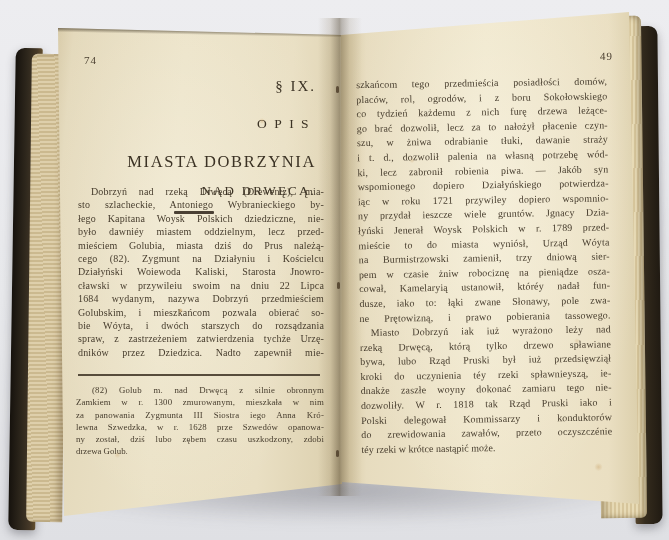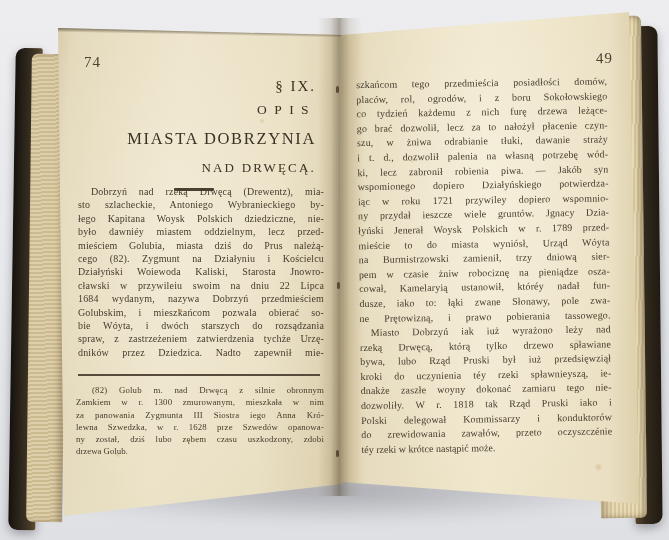--- a/index.html
+++ b/index.html
@@ -67,25 +67,25 @@
       linear-gradient(90deg,#d3c49e 0%,#e7dcbf 9%,#efe6cb 48%,#eadfc2 88%,#d9cca7 100%);
   }
   .page-right:before{content:"";position:absolute;left:0;top:16px;width:310px;height:5px;
     background:linear-gradient(180deg,rgba(60,48,25,.55),rgba(60,48,25,0));transform:rotate(-4.3deg);transform-origin:0 0;}
   
   .gutter-shadow{
     position:absolute;left:318px;top:18px;width:44px;height:478px;
     background:linear-gradient(90deg,rgba(110,90,52,0) 0%,rgba(105,85,48,.16) 28%,rgba(66,52,28,.42) 49%,rgba(66,52,28,.30) 54%,rgba(105,85,48,.12) 72%,rgba(110,90,52,0) 100%);
   }
   .stitch{position:absolute;width:3px;height:7px;background:#4a3a25;border-radius:2px;opacity:.8;}
-  .pagenum{position:absolute;font-size:15px;letter-spacing:1px;color:#4c4132;}
+  .pagenum{position:absolute;font-size:11px;letter-spacing:1px;color:#4c4132;}
   .heading{position:absolute;left:28px;top:56px;width:244px;text-align:right;color:#3b3224;}
   .h-section{font-size:15px;letter-spacing:2px;}
-  .h-opis{font-size:13.5px;letter-spacing:.55em;text-indent:.55em;margin-top:7px;}
-  .h-title{font-size:16.5px;letter-spacing:.1em;margin-top:11px;white-space:nowrap;}
+  .h-opis{font-size:13.5px;letter-spacing:.55em;text-indent:.55em;margin-top:21px;}
+  .h-title{font-size:16.5px;letter-spacing:.1em;margin-top:20px;white-space:nowrap;}
   .h-subtitle{font-size:13px;letter-spacing:.17em;margin-top:11px;}
   .h-rule{width:40px;height:2.5px;background:#4a4034;margin:12px auto 0;border-radius:1px;}
   .para{
     white-space:pre-line;text-align:justify;text-align-last:justify;
     font-size:10px;line-height:13.4px;letter-spacing:.15px;color:#463c2d;
   }
   .left-body{position:absolute;left:34px;top:163px;width:246px;}
   .left-body .para{text-indent:13px;}
   .fn-rule{position:absolute;left:34px;top:352px;width:242px;height:1.8px;background:#574c3b;}
   .footnote-wrap{position:absolute;left:32px;top:362px;width:248px;}

